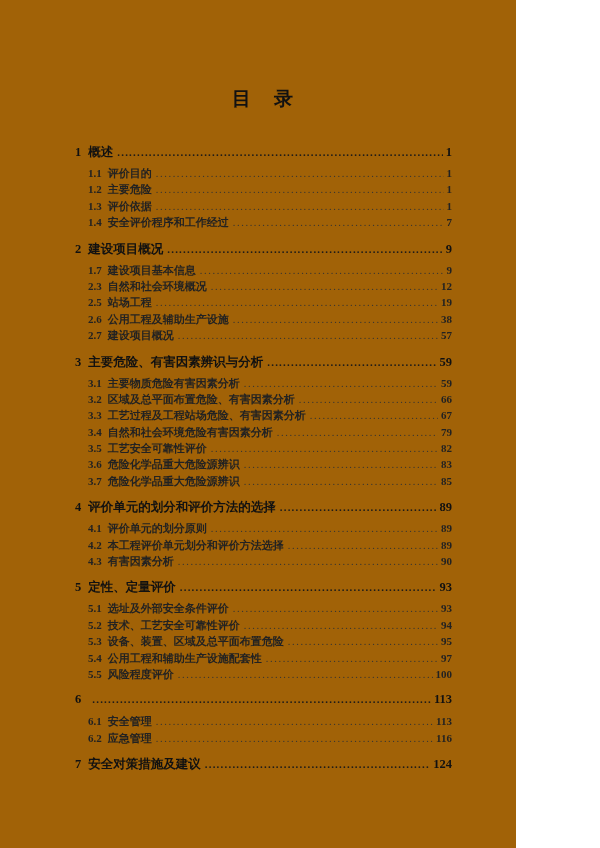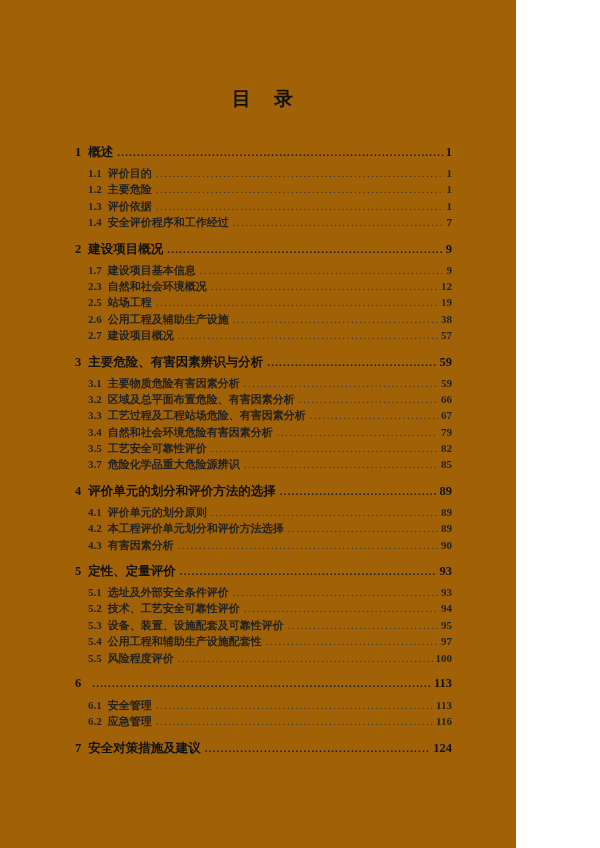--- a/index.html
+++ b/index.html
@@ -177,20 +177,26 @@
         <span class="leader"></span>
         <span class="pagenum">79</span>
       </div>
       <div class="row sub">
         <span class="num">3.5</span>
         <span class="label">工艺安全可靠性评价</span>
         <span class="leader"></span>
         <span class="pagenum">82</span>
       </div>
       <div class="row sub">
+        <span class="num">3.6</span>
+        <span class="label">危险化学品重大危险源辨识</span>
+        <span class="leader"></span>
+        <span class="pagenum">83</span>
+      </div>
+      <div class="row sub">
         <span class="num">3.7</span>
         <span class="label">危险化学品重大危险源辨识</span>
         <span class="leader"></span>
         <span class="pagenum">85</span>
       </div>
       <div class="row chapter">
         <span class="num">4</span>
         <span class="label">评价单元的划分和评价方法的选择</span>
         <span class="leader"></span>
         <span class="pagenum">89</span>
@@ -226,21 +232,21 @@
         <span class="pagenum">93</span>
       </div>
       <div class="row sub">
         <span class="num">5.2</span>
         <span class="label">技术、工艺安全可靠性评价</span>
         <span class="leader"></span>
         <span class="pagenum">94</span>
       </div>
       <div class="row sub">
         <span class="num">5.3</span>
-        <span class="label">设备、装置、设施配套及可靠性评价</span>
+        <span class="label">设备、装置、区域及总平面布置危险</span>
         <span class="leader"></span>
         <span class="pagenum">95</span>
       </div>
       <div class="row sub">
         <span class="num">5.4</span>
         <span class="label">公用工程和辅助生产设施配套性</span>
         <span class="leader"></span>
         <span class="pagenum">97</span>
       </div>
       <div class="row sub">

